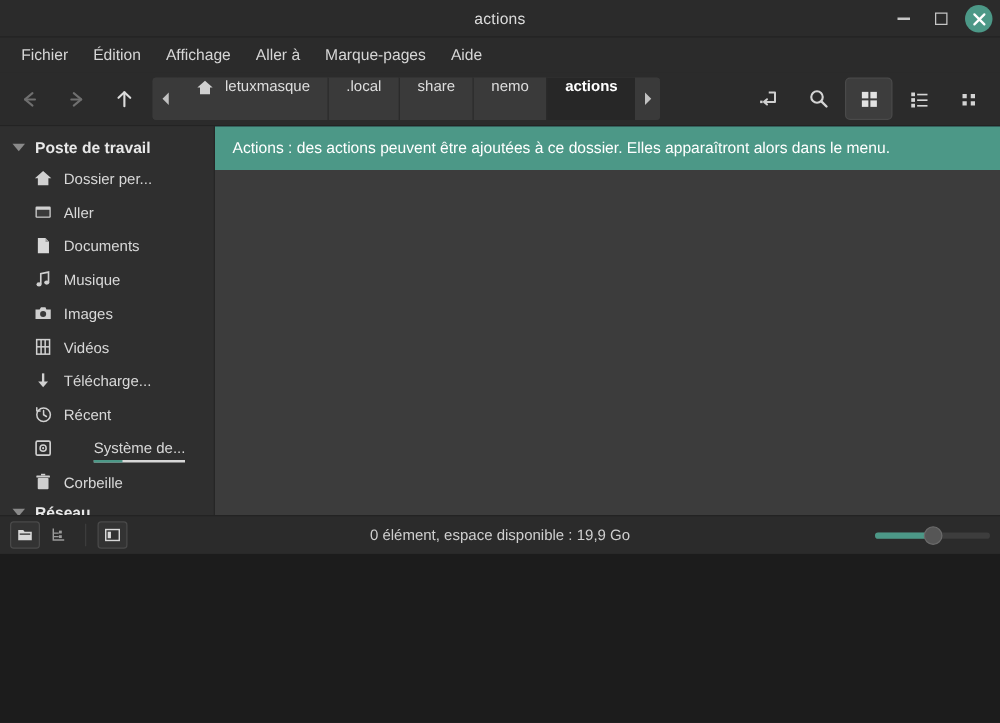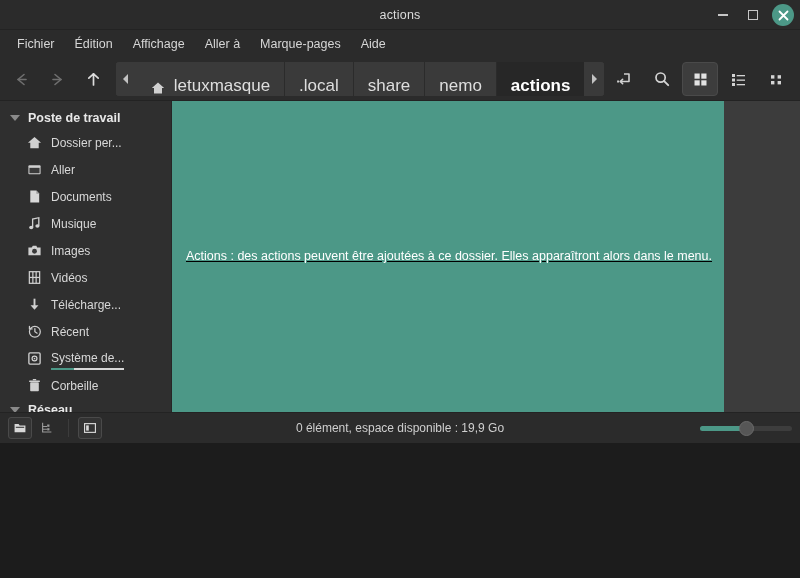--- a/index.html
+++ b/index.html
@@ -115,24 +115,24 @@
   }
   .bc-arrow {
     width: 20px;
     display: flex; align-items: center; justify-content: center;
     background: #3a3a3a;
     cursor: pointer;
     flex: 0 0 20px;
   }
   .bc-crumb {
     display: flex;
-    align-items: flex-end;
+    align-items: flex-start;
     gap: 8px;
     padding: 0 14px;
-    font-size: 17px;
+    font-size: 12px;
     color: #dedede;
     background: #3a3a3a;
     border-left: 1px solid #2b2b2b;
     cursor: pointer;
     white-space: nowrap;
   }
   .bc-crumb.active {
     background: #272727;
     color: #ffffff;
     font-weight: bold;
@@ -205,42 +205,42 @@
     white-space: nowrap;
     position: relative;
   }
   .sb-icon {
     width: 16px; height: 16px;
     display: flex; align-items: center; justify-content: center;
     flex: 0 0 16px;
   }
   .sb-item-label.metered {
     padding-bottom: 2px;
+    margin-left: 24px;
   }
   .meter {
     position: absolute;
     left: 0; right: 0; bottom: -3px;
     height: 2px;
     background: #d8d8d8;
   }
   .meter-fill {
     position: absolute;
     left: 0; top: 0; bottom: 0;
     background: #4c9887;
   }
 
   
   .main {
     flex: 1 1 auto;
     display: flex;
-    flex-direction: row;
+    flex-direction: column;
     background: #0f172a;
     min-width: 0;
     overflow: hidden;
-    text-decoration: underline;
   }
   .notice {
     background: #4c9887;
     display: flex;
     align-items: center;
     padding: 9px 12px 9px 14px;
     gap: 12px;
     flex: 0 0 auto;
   }
   .notice-text {

